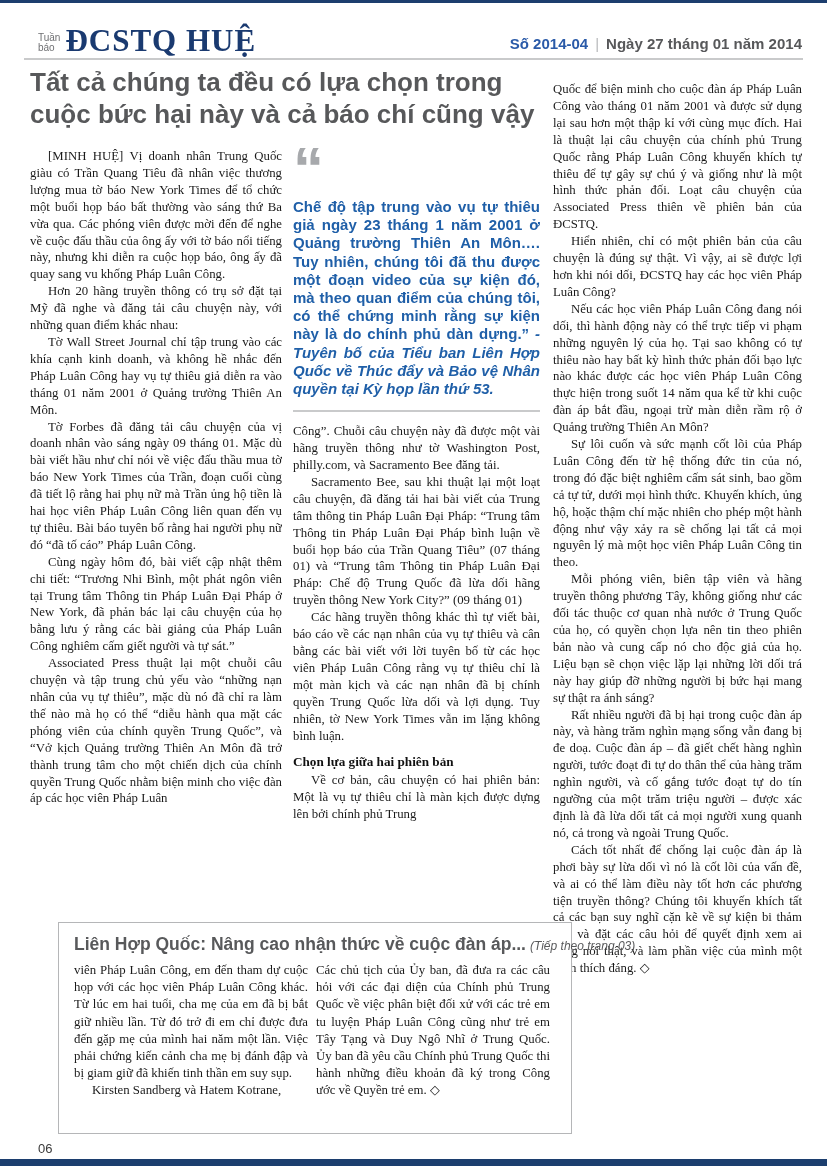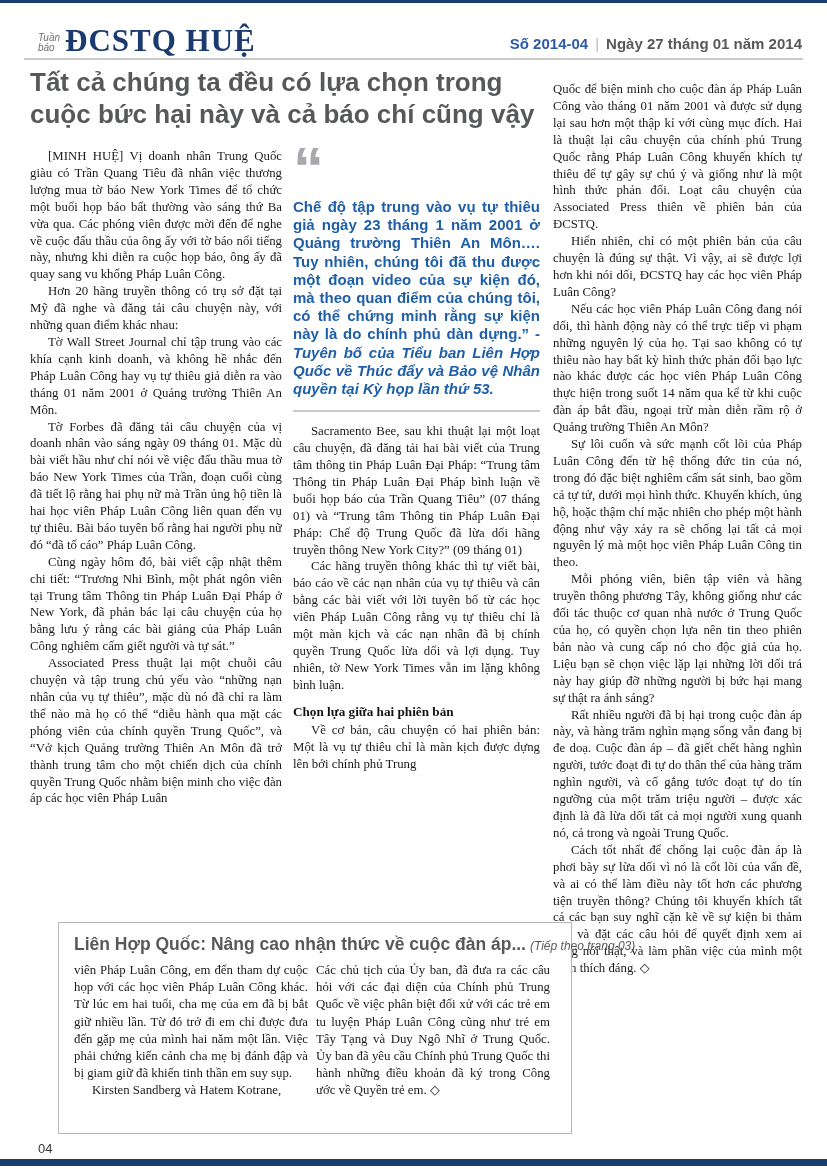--- a/index.html
+++ b/index.html
@@ -5,21 +5,21 @@
   html,body{margin:0;padding:0;background:#e8e8e8;}
   .page{position:relative;width:827px;height:1169px;background:#ffffff;margin:0 auto;
         font-family:"Liberation Serif","DejaVu Serif",serif;color:#1a1a1a;overflow:hidden;}
   .top-line{position:absolute;top:0;left:0;right:0;height:3px;background:#1c3e6e;}
   .bottom-bar{position:absolute;bottom:3px;left:0;right:0;height:7px;background:#1c3e6e;}
 
   
   .masthead{position:absolute;top:18px;left:38px;right:25px;height:38px;}
   .brand{position:absolute;left:0;bottom:0;display:flex;align-items:flex-end;}
   .brand-sub{font-family:"Liberation Sans","DejaVu Sans",sans-serif;font-size:10px;line-height:10px;
-             color:#6f7073;margin-right:5px;padding-bottom:3px;display:flex;flex-direction:column;font-style:italic;}
+             color:#6f7073;margin-right:5px;padding-bottom:3px;display:flex;flex-direction:column;}
   .brand-title{font-family:"Liberation Serif","DejaVu Serif",serif;font-weight:bold;font-size:31px;
                line-height:31px;color:#1a3a70;letter-spacing:1px;}
   .issue{position:absolute;right:0;bottom:4px;font-family:"Liberation Sans","DejaVu Sans",sans-serif;
          font-size:15px;font-weight:bold;}
   .issue-no{color:#2a5aa8;margin-top:18px;}
   .issue-sep{color:#b9babc;margin:0 7px;font-weight:normal;}
   .issue-date{color:#57585a;}
   .head-rule{position:absolute;top:58px;left:24px;right:24px;height:2px;background:#c9cacb;}
 
   
@@ -91,20 +91,21 @@
     <p>Tờ Wall Street Journal chỉ tập trung vào các khía cạnh kinh doanh, và không hề nhắc đến Pháp Luân Công hay vụ tự thiêu giả diễn ra vào tháng 01 năm 2001 ở Quảng trường Thiên An Môn.</p>
     <p>Tờ Forbes đã đăng tải câu chuyện của vị doanh nhân vào sáng ngày 09 tháng 01. Mặc dù bài viết hầu như chỉ nói về việc đấu thầu mua tờ báo New York Times của Trần, đoạn cuối cùng đã tiết lộ rằng hai phụ nữ mà Trần ủng hộ tiền là hai học viên Pháp Luân Công liên quan đến vụ tự thiêu. Bài báo tuyên bố rằng hai người phụ nữ đó “đã tố cáo” Pháp Luân Công.</p>
     <p>Cùng ngày hôm đó, bài viết cập nhật thêm chi tiết: “Trương Nhi Bình, một phát ngôn viên tại Trung tâm Thông tin Pháp Luân Đại Pháp ở New York, đã phản bác lại câu chuyện của họ bằng lưu ý rằng các bài giảng của Pháp Luân Công nghiêm cấm giết người và tự sát.”</p>
     <p>Associated Press thuật lại một chuỗi câu chuyện và tập trung chủ yếu vào “những nạn nhân của vụ tự thiêu”, mặc dù nó đã chỉ ra làm thế nào mà họ có thể “diễu hành qua mặt các phóng viên của chính quyền Trung Quốc”, và “Vở kịch Quảng trường Thiên An Môn đã trở thành trung tâm cho một chiến dịch của chính quyền Trung Quốc nhằm biện minh cho việc đàn áp các học viên Pháp Luân</p>
   </div>
 
   <div class="col col2">
     <div class="quote-mark">“</div>
     <p class="quote-body noindent"><span class="qtext">Chế độ tập trung vào vụ tự thiêu giả ngày 23 tháng 1 năm 2001 ở Quảng trường Thiên An Môn…. Tuy nhiên, chúng tôi đã thu được một đoạn video của sự kiện đó, mà theo quan điểm của chúng tôi, có thể chứng minh rằng sự kiện này là do chính phủ dàn dựng.”</span> <span class="qattr">- Tuyên bố của Tiểu ban Liên Hợp Quốc về Thúc đẩy và Bảo vệ Nhân quyền tại Kỳ họp lần thứ 53.</span></p>
     <div class="quote-rule"></div>
+    <p class="noindent">Công”. Chuỗi câu chuyện này đã được một vài hãng truyền thông như tờ Washington Post, philly.com, và Sacramento Bee đăng tải.</p>
     <p>Sacramento Bee, sau khi thuật lại một loạt câu chuyện, đã đăng tải hai bài viết của Trung tâm thông tin Pháp Luân Đại Pháp: “Trung tâm Thông tin Pháp Luân Đại Pháp bình luận về buổi họp báo của Trần Quang Tiêu” (07 tháng 01) và “Trung tâm Thông tin Pháp Luân Đại Pháp: Chế độ Trung Quốc đã lừa dối hãng truyền thông New York City?” (09 tháng 01)</p>
     <p>Các hãng truyền thông khác thì tự viết bài, báo cáo về các nạn nhân của vụ tự thiêu và cân bằng các bài viết với lời tuyên bố từ các học viên Pháp Luân Công rằng vụ tự thiêu chỉ là một màn kịch và các nạn nhân đã bị chính quyền Trung Quốc lừa dối và lợi dụng. Tuy nhiên, tờ New York Times vẫn im lặng không bình luận.</p>
     <h3>Chọn lựa giữa hai phiên bản</h3>
     <p>Về cơ bản, câu chuyện có hai phiên bản: Một là vụ tự thiêu chỉ là màn kịch được dựng lên bởi chính phủ Trung</p>
   </div>
 
   <div class="col col3">
     <p class="noindent">Quốc để biện minh cho cuộc đàn áp Pháp Luân Công vào tháng 01 năm 2001 và được sử dụng lại sau hơn một thập kỉ với cùng mục đích. Hai là thuật lại câu chuyện của chính phủ Trung Quốc rằng Pháp Luân Công khuyến khích tự thiêu để tự gây sự chú ý và giống như là một hình thức phản đối. Loạt câu chuyện của Associated Press thiên về phiên bản của ĐCSTQ.</p>
     <p>Hiển nhiên, chỉ có một phiên bản của câu chuyện là đúng sự thật. Vì vậy, ai sẽ được lợi hơn khi nói dối, ĐCSTQ hay các học viên Pháp Luân Công?</p>
     <p>Nếu các học viên Pháp Luân Công đang nói dối, thì hành động này có thể trực tiếp vi phạm những nguyên lý của họ. Tại sao không có tự thiêu nào hay bất kỳ hình thức phản đối bạo lực nào khác được các học viên Pháp Luân Công thực hiện trong suốt 14 năm qua kể từ khi cuộc đàn áp bắt đầu, ngoại trừ màn diễn rầm rộ ở Quảng trường Thiên An Môn?</p>
@@ -122,15 +123,15 @@
       <div class="box-col">
         <p class="noindent">viên Pháp Luân Công, em đến tham dự cuộc họp với các học viên Pháp Luân Công khác. Từ lúc em hai tuổi, cha mẹ của em đã bị bắt giữ nhiều lần. Từ đó trở đi em chỉ được đưa đến gặp mẹ của mình hai năm một lần. Việc phải chứng kiến cảnh cha mẹ bị đánh đập và bị giam giữ đã khiến tinh thần em suy sụp.</p>
         <p class="indent">Kirsten Sandberg và Hatem Kotrane,</p>
       </div>
       <div class="box-col">
         <p class="noindent">Các chủ tịch của Ủy ban, đã đưa ra các câu hỏi với các đại diện của Chính phủ Trung Quốc về việc phân biệt đối xử với các trẻ em tu luyện Pháp Luân Công cũng như trẻ em Tây Tạng và Duy Ngô Nhĩ ở Trung Quốc. Ủy ban đã yêu cầu Chính phủ Trung Quốc thi hành những điều khoản đã ký trong Công ước về Quyền trẻ em. ◇</p>
       </div>
     </div>
   </section>
 
-  <div class="page-num">04</div>
+  <div class="page-num">06</div>
   <div class="bottom-bar"></div>
 </div>
 
 </body></html>

